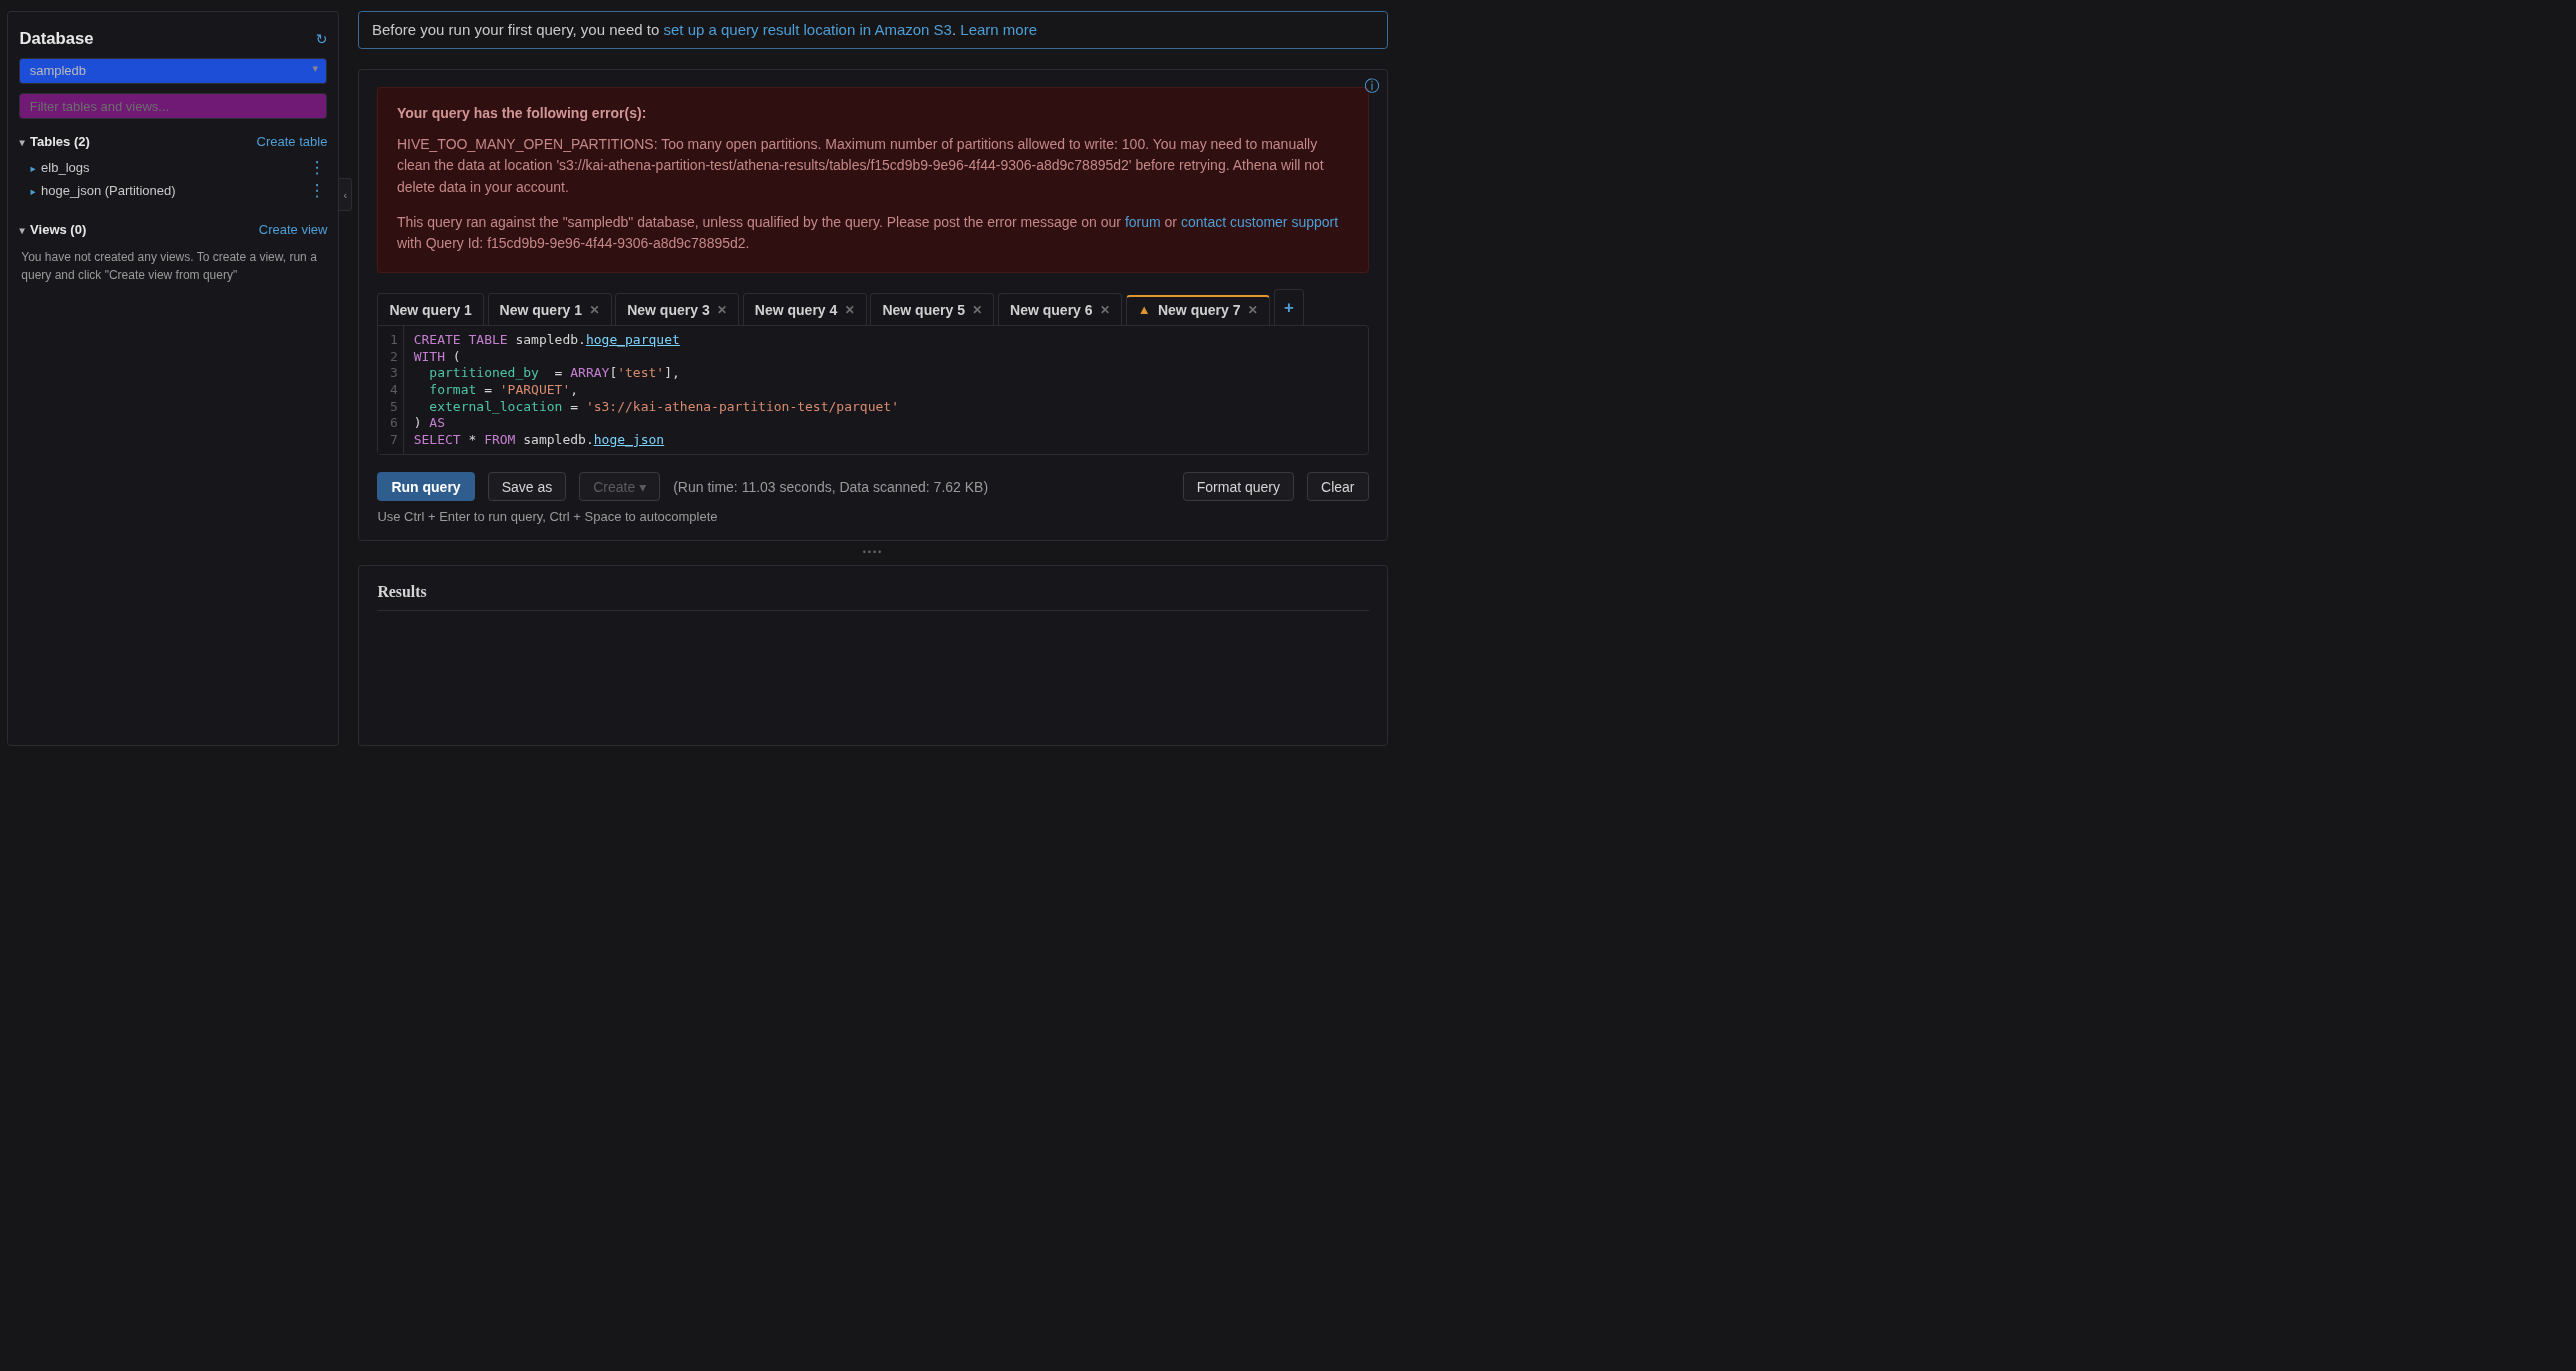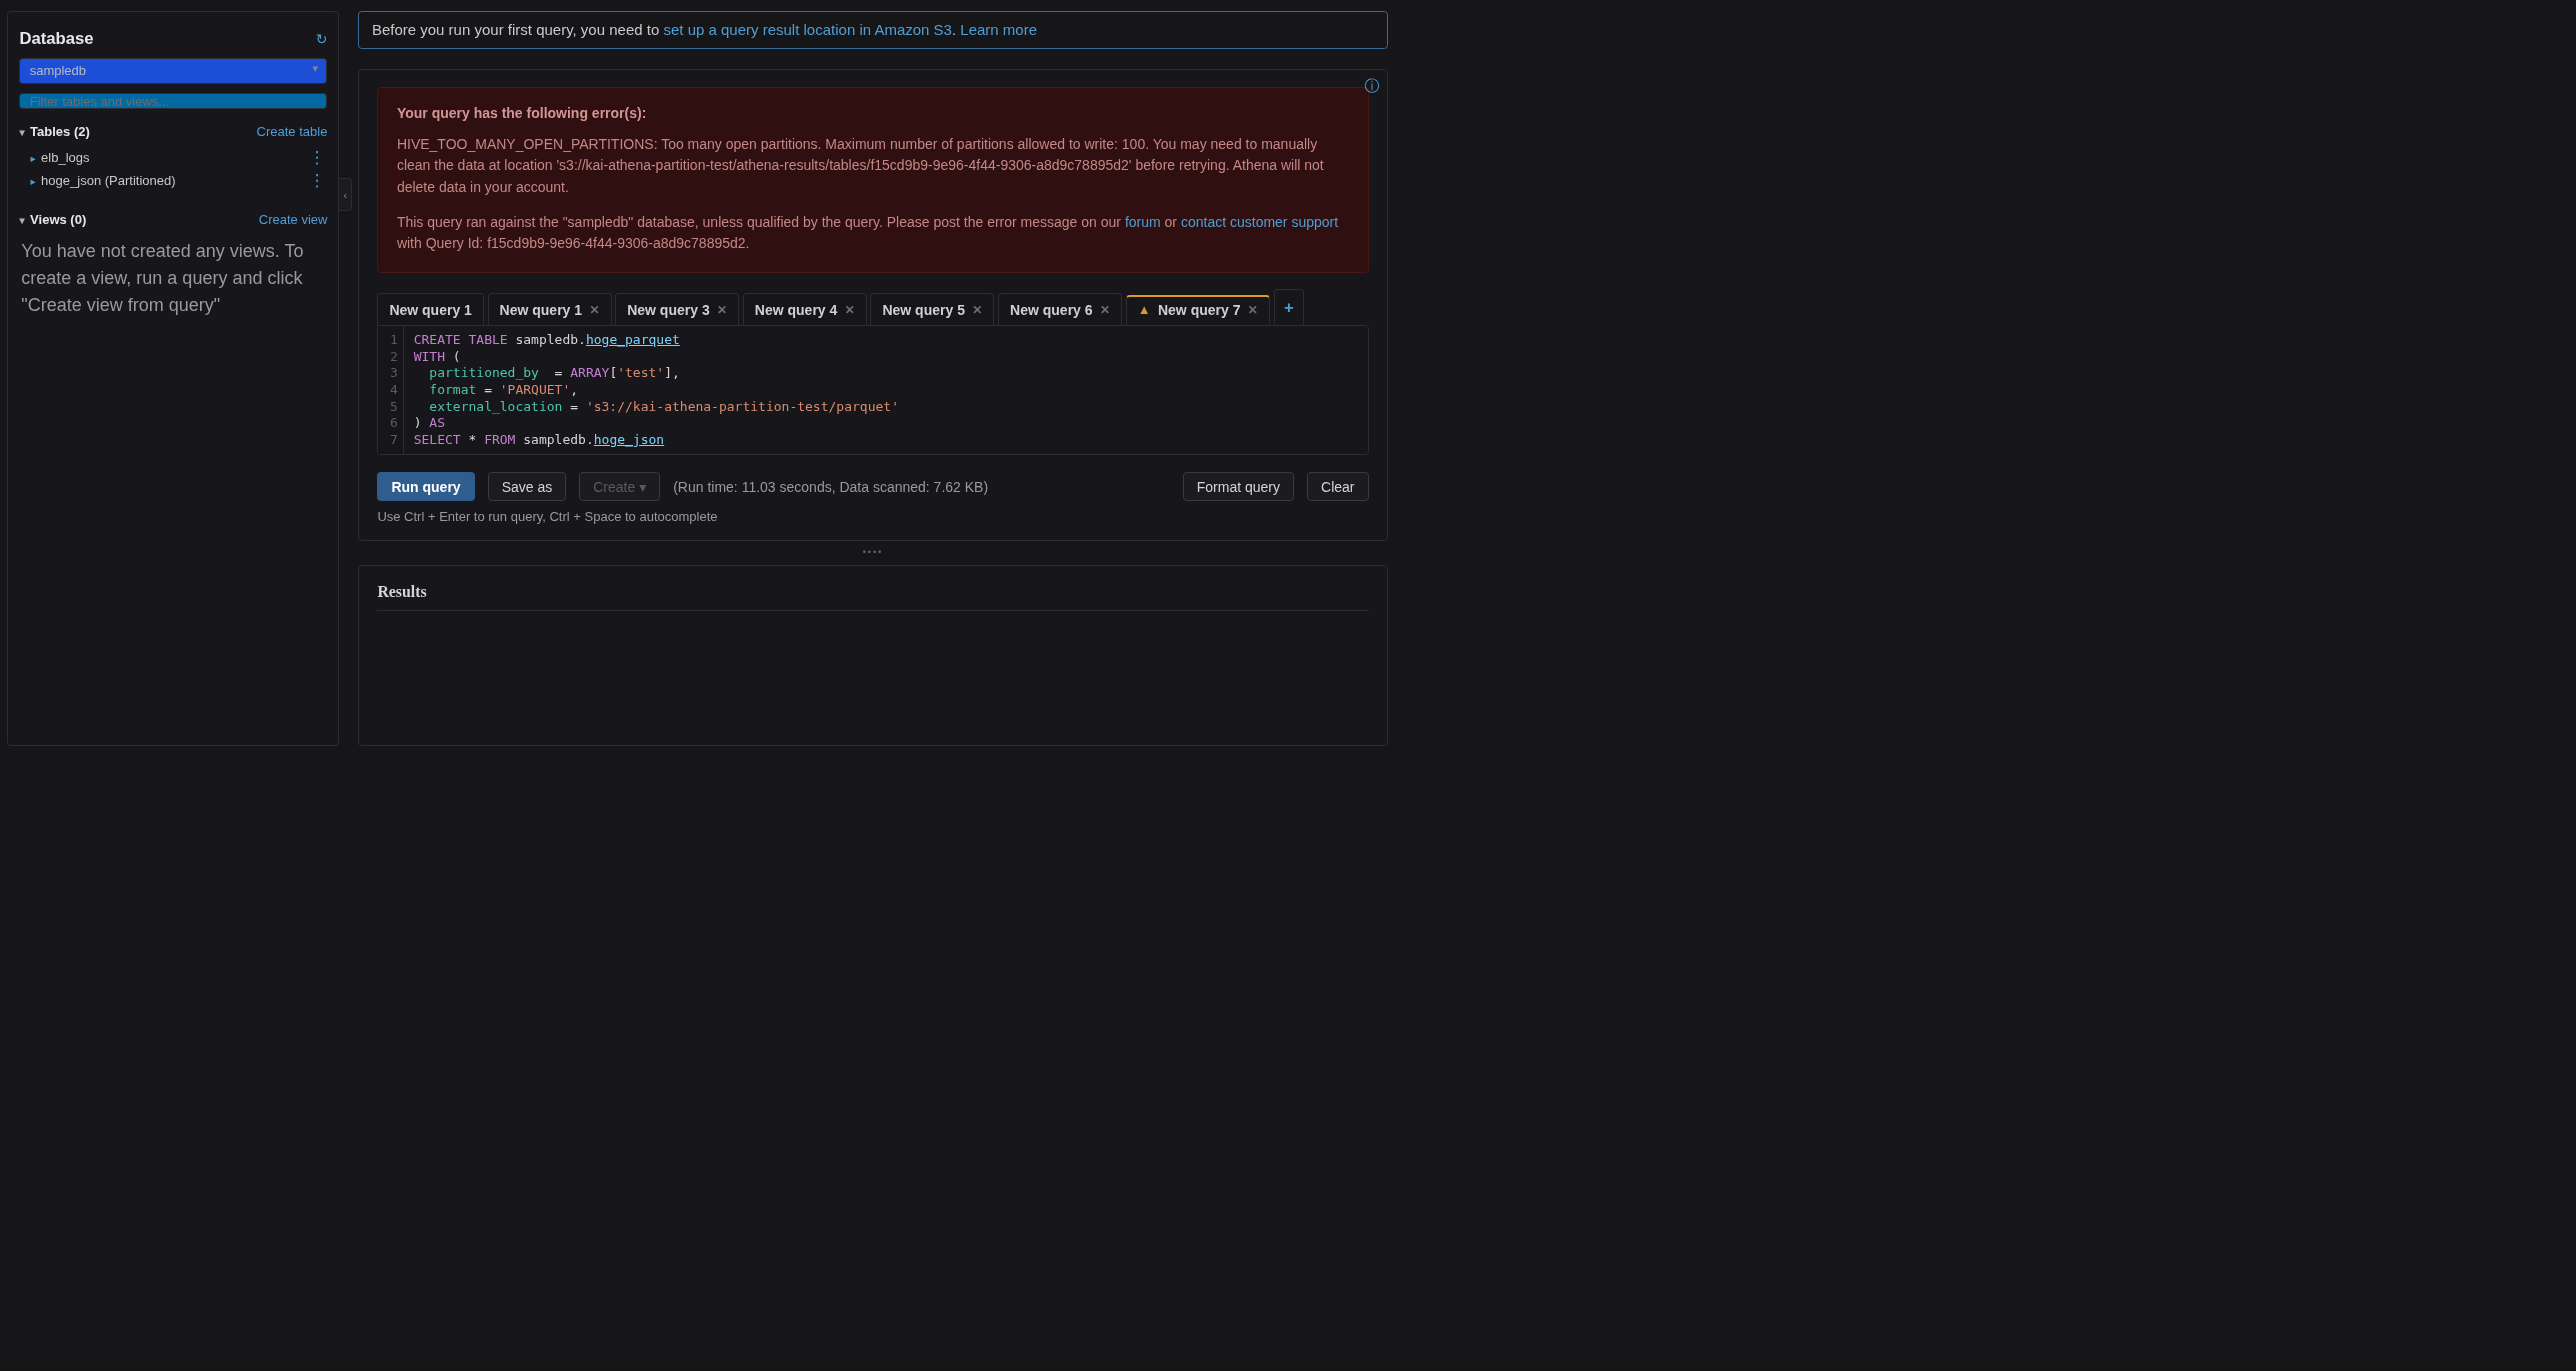--- a/index.html
+++ b/index.html
@@ -37,22 +37,22 @@
     border: 0.9px solid #2c2c33; border-radius: 3.7px;
     padding: 0 9.3px; appearance: none;
     font-size: 13px;
   }
   .select-wrap::after {
     content: "▾"; position: absolute; right: 9.3px; top: 3.7px;
     color: #888; pointer-events: none; font-size: 11px;
   }
 
   .filter-input {
-    width: 100%; height: 16px;
-    background: #0369a1; color: #bababa;
+    width: 100%; height: 26px;
+    background: #701a75; color: #bababa;
     border: 0.9px solid #2c2c33; border-radius: 3.7px;
     padding: 0 9.3px; margin-bottom: 15px;
     font-size: 13px;
   }
   .filter-input::placeholder { color: #6d6d6d; }
 
   .section-row {
     display: flex; align-items: flex-start; justify-content: space-between;
     margin-bottom: 7.4px;
   }
@@ -61,21 +61,21 @@
   .caret-right::before { content: "▸"; font-size: 10.2px; color: #4e9fd6; }
 
   .table-item {
     display: flex; align-items: center; justify-content: space-between;
     padding: 3.7px 1.9px 3.7px 11px; cursor: pointer;
   }
   .table-item .tl { display: flex; align-items: center; gap: 5.6px; color: #c9c9c9; }
   .kebab { color: #4e9fd6; cursor: pointer; font-size: 16.7px; line-height: 13px; }
 
   .views-empty {
-    color: #9a9a9a; font-size: 18px; line-height: 1.5;
+    color: #9a9a9a; font-size: 12px; line-height: 1.5;
     padding: 3.7px 1.9px;
   }
 
   
   .main { flex: 1; padding: 11px 13px 0 18.5px; position: relative; display: flex; flex-direction: column; }
 
   .collapse-handle {
     position: absolute; left: 0; top: 178px;
     width: 13px; height: 33px;
     background: #1c1c20; border: 0.9px solid #2c2c33;

